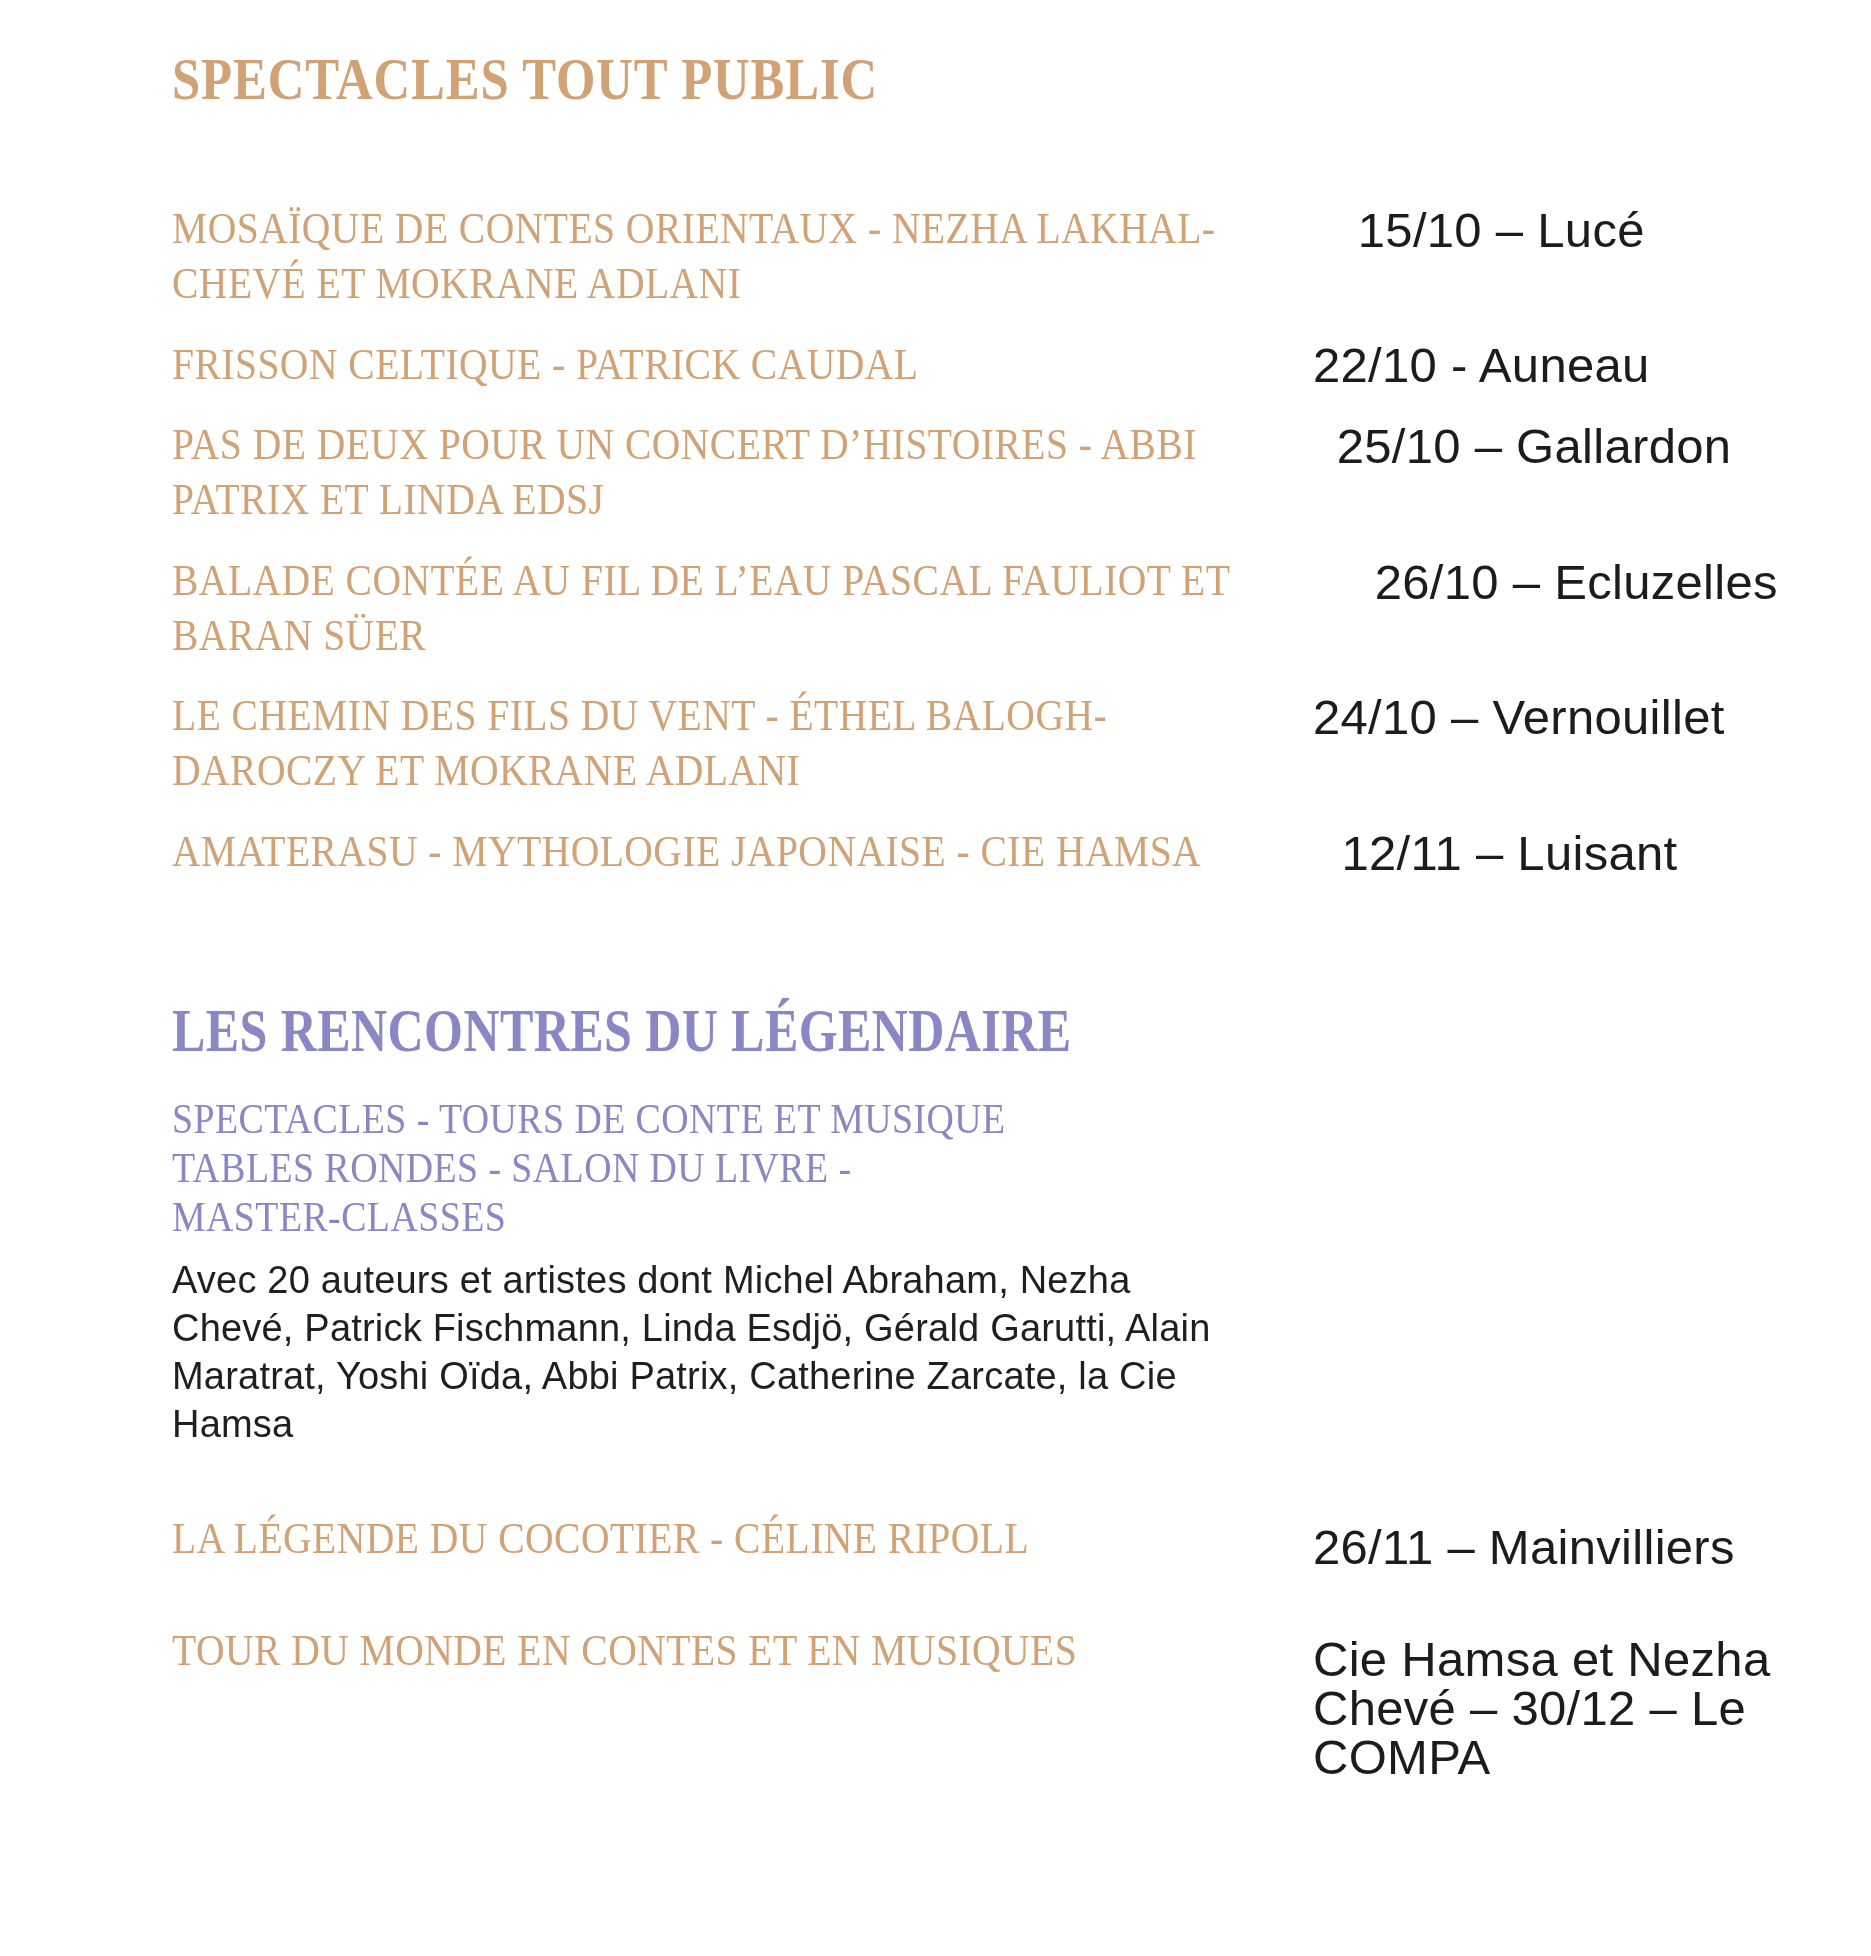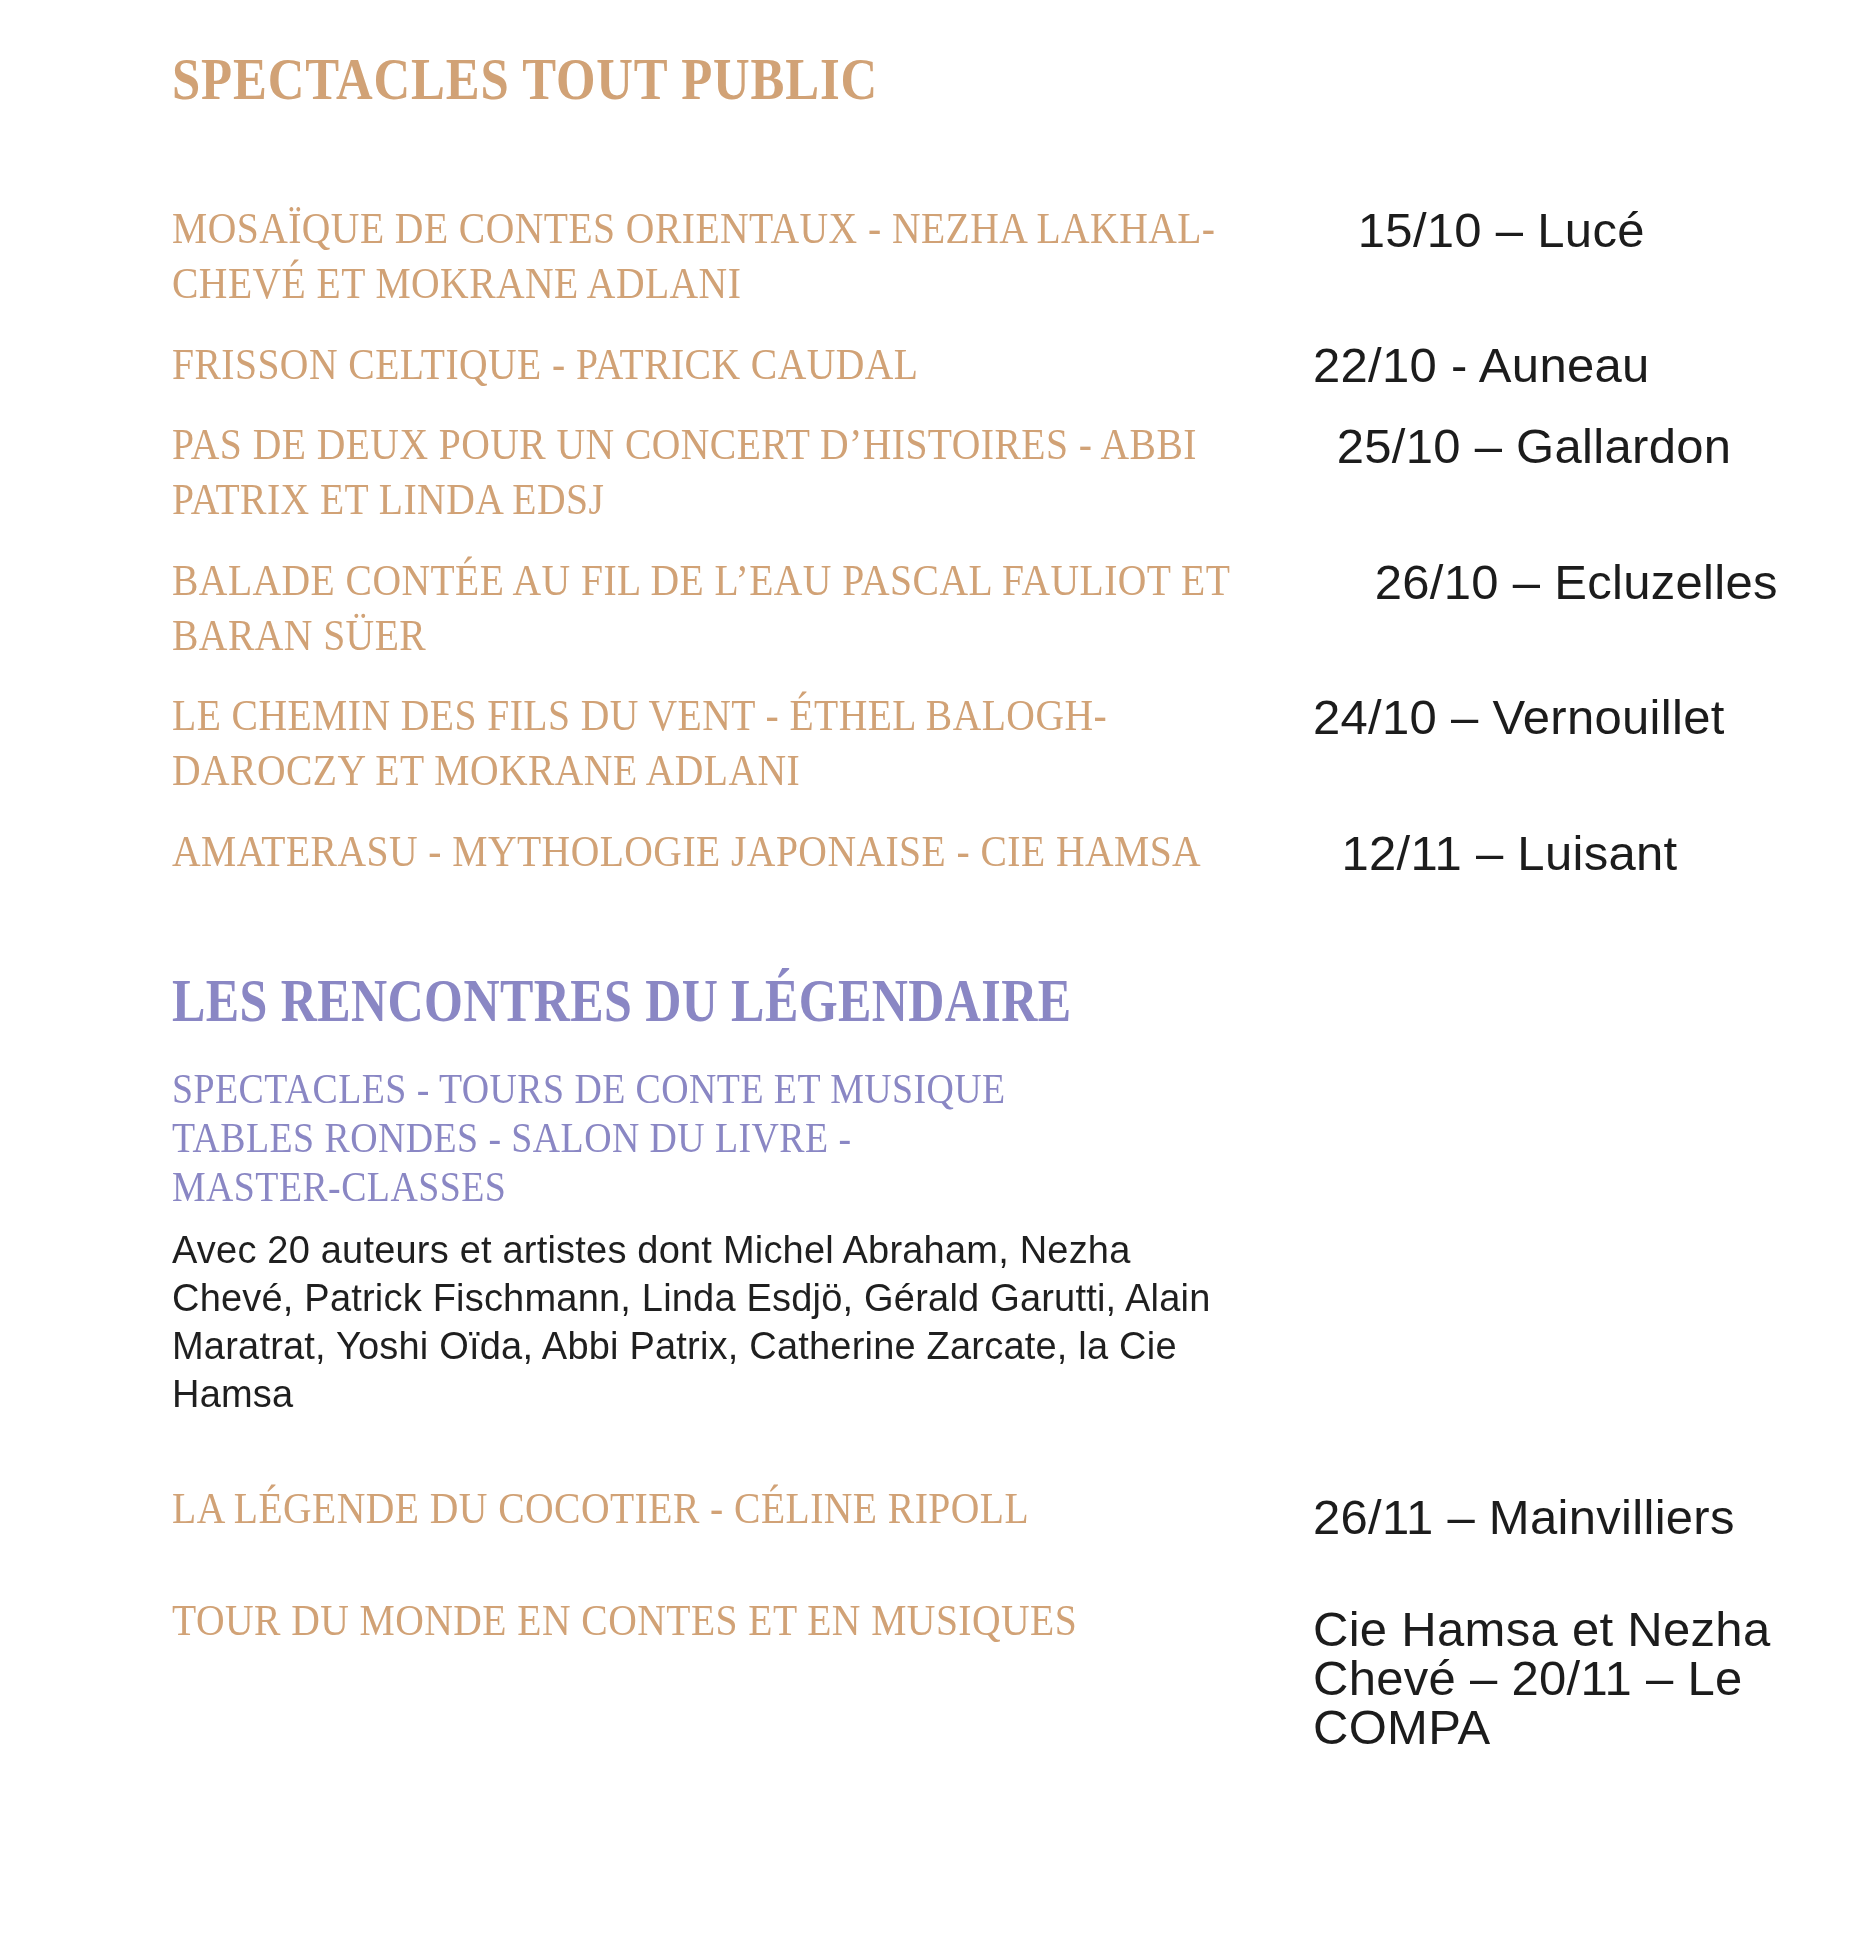--- a/index.html
+++ b/index.html
@@ -46,21 +46,21 @@
     letter-spacing:0.5px;
     font-weight:normal;
     color:var(--orange);
   }
   .date{
     font-size:49px;line-height:49px;
     letter-spacing:0.3px;
     color:var(--dark);
     white-space:pre-line;
   }
-  .legendaire{margin-top:84px;}
+  .legendaire{margin-top:114px;}
   .legendaire-heading{
     margin:0;
     font-weight:bold;
     font-size:61px;line-height:75px;
     letter-spacing:0.5px;
     color:var(--purple);
   }
   .legendaire .cell-r{padding-top:11.8px;}
   .subtitle{
     margin-top:2px;
@@ -144,20 +144,20 @@
 Hamsa</p>
 
     <div class="row row-cocotier">
       <div class="cell-l"><span class="cond sx88 event-title">LA LÉGENDE DU COCOTIER - CÉLINE RIPOLL</span></div>
       <div class="cell-r"><span class="date">26/11 – Mainvilliers</span></div>
     </div>
 
     <div class="row row-tour">
       <div class="cell-l"><span class="cond sx88 event-title">TOUR DU MONDE EN CONTES ET EN MUSIQUES</span></div>
       <div class="cell-r"><span class="date">Cie Hamsa et Nezha
-Chevé – 20/11 – Le
+Chevé – 30/12 – Le
 COMPA</span></div>
     </div>
 
   </div>
 
 </div>
 
 
 </body></html>

